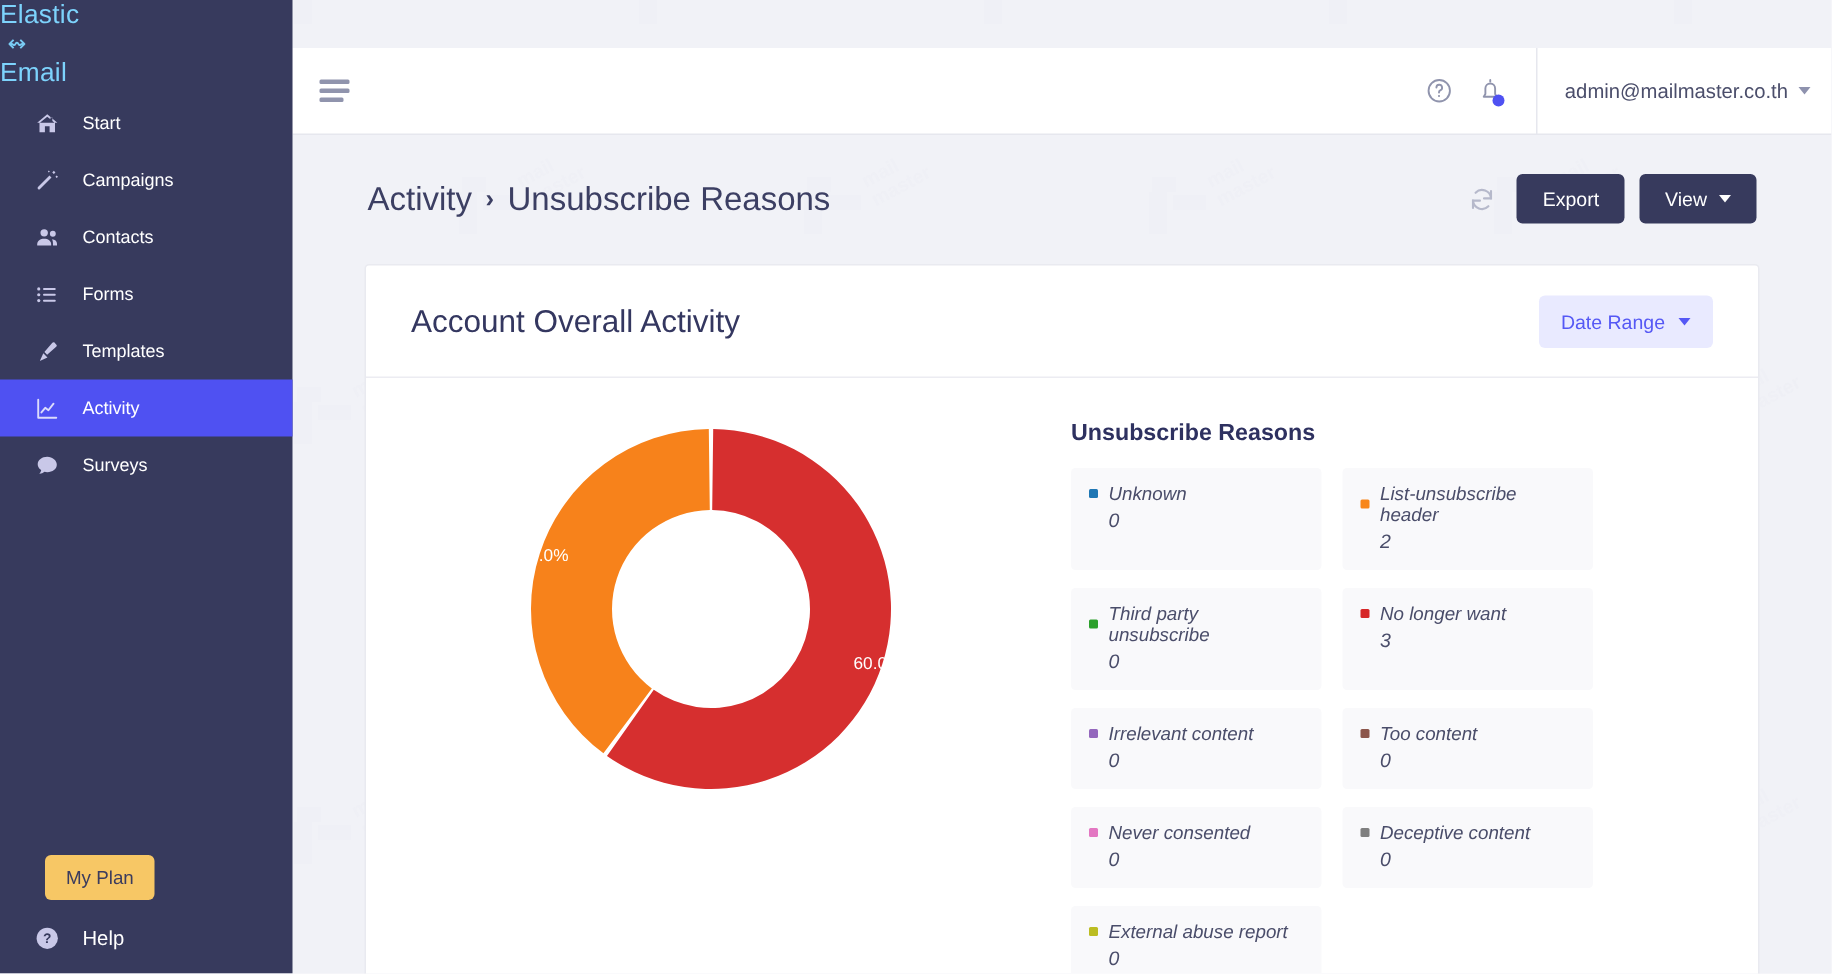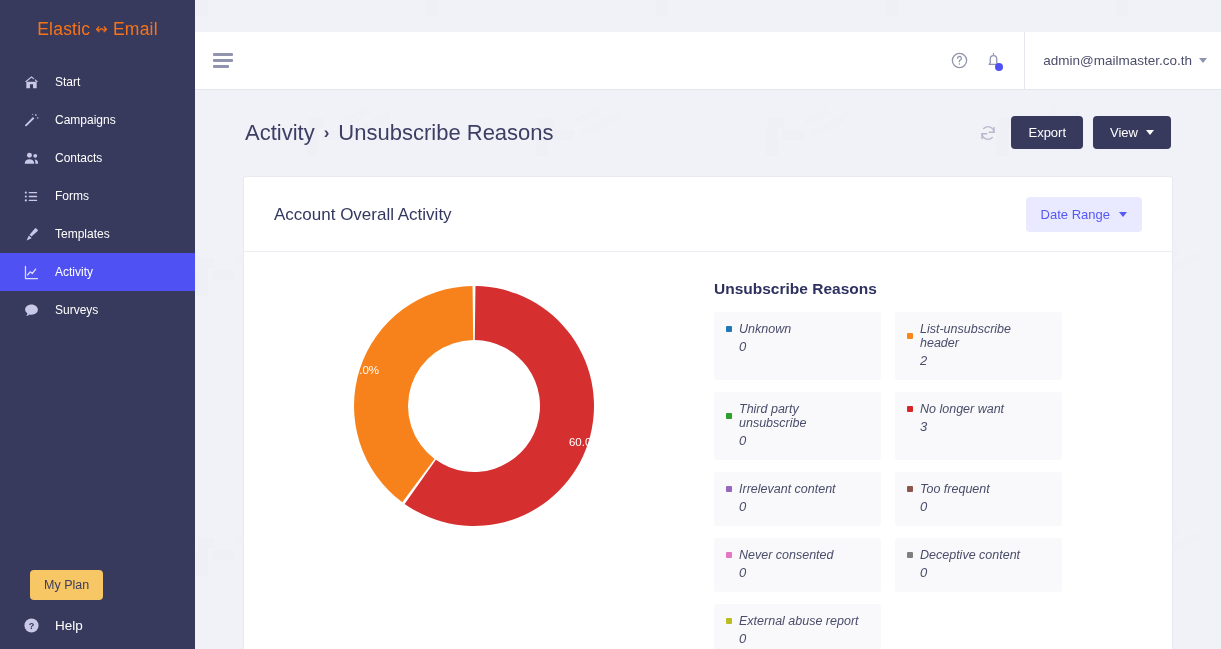--- a/index.html
+++ b/index.html
@@ -26,22 +26,22 @@
     transform: rotate(-28deg); font-weight: 600;
   }
 
   
   .sidebar {
     width: 195px; height: 649px; background: #373a5d;
     position: relative; z-index: 5; flex: 0 0 195px;
     display: flex; flex-direction: column;
   }
   .brand {
-    height: 58px; display: flex; align-items: center; justify-content: center;
-    color: #f97316; font-size: 17.5px; letter-spacing: .2px;
+    height: 58px; display: flex; justify-content: center;
+    color: #7dd3fc; font-size: 17.5px; letter-spacing: .2px; flex-direction: column;
   }
   .brand .lnk { margin: 0 5px; font-size: 15px; opacity: .95; }
   .nav { margin-top: 5px; }
   .nav-item {
     display: flex; align-items: center; height: 38px; padding-left: 22px;
     color: #ffffff; font-size: 12px; cursor: pointer; gap: 14px;
   }
   .nav-item .ico {
     width: 19px; height: 19px; display: inline-flex;
     align-items: center; justify-content: center; color: #c9c8e8; flex: 0 0 19px;
@@ -109,21 +109,21 @@
 
   
   .card {
     margin: 27px 48px 0 48px; background: #ffffff; border: 1px solid #e9eaf0;
     border-radius: 3px; position: relative; z-index: 2;
   }
   .card-head {
     display: flex; align-items: center; padding: 20px 30px 19px 30px;
     border-bottom: 1px solid #ececf2;
   }
-  .card-title { font-size: 17px; color: #343760; font-weight: normal; }
+  .card-title { font-size: 21px; color: #343760; font-weight: normal; }
   .date-range {
     margin-left: auto; background: #e9eaff; color: #5558f5; border: none;
     border-radius: 4px; font-size: 13px; padding: 10px 15px; cursor: pointer;
     display: flex; align-items: center; gap: 9px; font-family: inherit;
   }
   .date-range .cw { width: 0; height: 0; border-left: 4px solid transparent; border-right: 4px solid transparent; border-top: 5px solid #5558f5; }
 
   .card-body { display: flex; padding: 10px 0 30px 0; min-height: 360px; }
   .chart-col { flex: 0 0 460px; display: flex; align-items: flex-start; justify-content: center; padding-top: 8px; }
   .list-col { flex: 1 1 auto; padding: 18px 110px 0 10px; }
@@ -552,21 +552,21 @@
                 <div class="reason-cell">
                   <div class="reason-top">
                     <span class="dot" style="background: rgb(148, 103, 189);"></span>
                     <span class="reason-label">Irrelevant content</span>
                   </div>
                   <div class="reason-value">0</div>
                 </div>
                 <div class="reason-cell">
                   <div class="reason-top">
                     <span class="dot" style="background: rgb(140, 86, 75);"></span>
-                    <span class="reason-label">Too frequent</span>
+                    <span class="reason-label">Too content</span>
                   </div>
                   <div class="reason-value">0</div>
                 </div>
                 <div class="reason-cell">
                   <div class="reason-top">
                     <span class="dot" style="background: rgb(227, 119, 194);"></span>
                     <span class="reason-label">Never consented</span>
                   </div>
                   <div class="reason-value">0</div>
                 </div>

